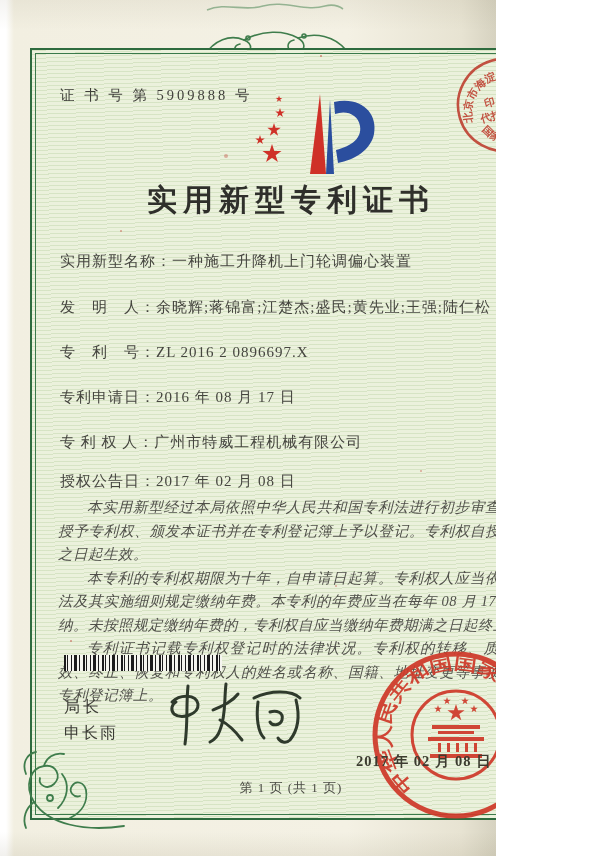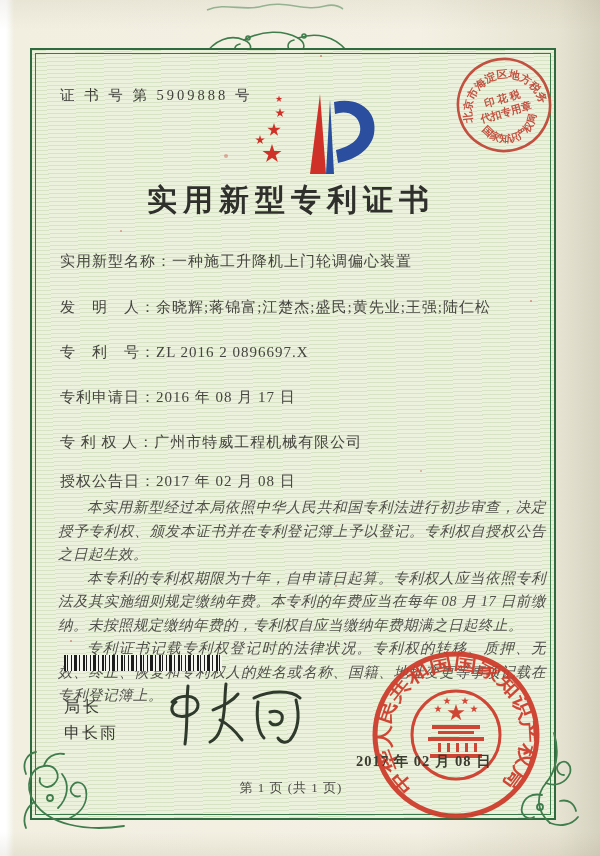--- a/index.html
+++ b/index.html
@@ -1,17 +1,17 @@
 <!DOCTYPE html>
 <html><head>
 <meta charset="utf-8">
 <style>
   html,body{margin:0;padding:0;}
   .page{
-    position:relative;width:600px;height:856px;overflow:hidden;
+    position:relative;width:496px;height:856px;overflow:hidden;
     background:linear-gradient(90deg,#ffffff 0px,#ffffff 6px,#f2efe1 14px,#f4f1e4 70%,#e7e3d2 93%,#d6d2c0 100%);
     font-family:"Liberation Serif","DejaVu Serif",serif;
   }
   .page::after{content:"";position:absolute;inset:0;pointer-events:none;
     background:linear-gradient(180deg,rgba(120,110,80,0.08) 0,rgba(0,0,0,0) 30px),
                linear-gradient(0deg,rgba(120,110,80,0.10) 0,rgba(0,0,0,0) 24px);}
   .border-frame{
     position:absolute;left:30px;top:48px;width:522px;height:768px;
     border:2px solid #2e6b3e;
     background-color:#ebf1dc;

